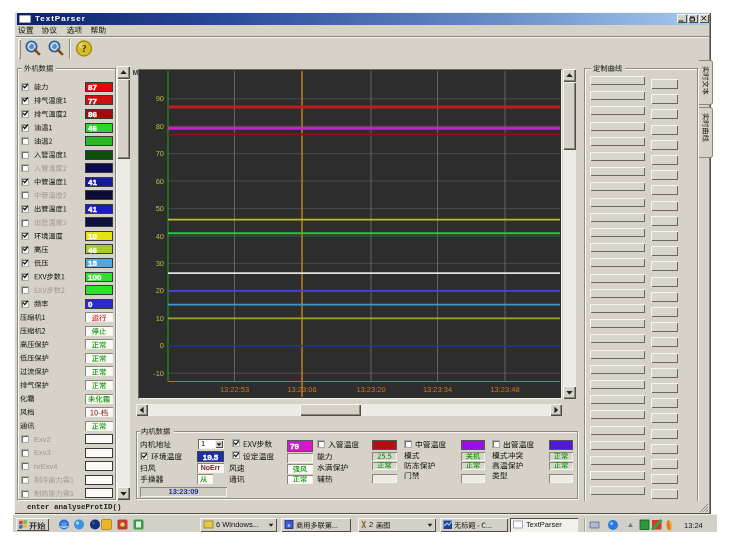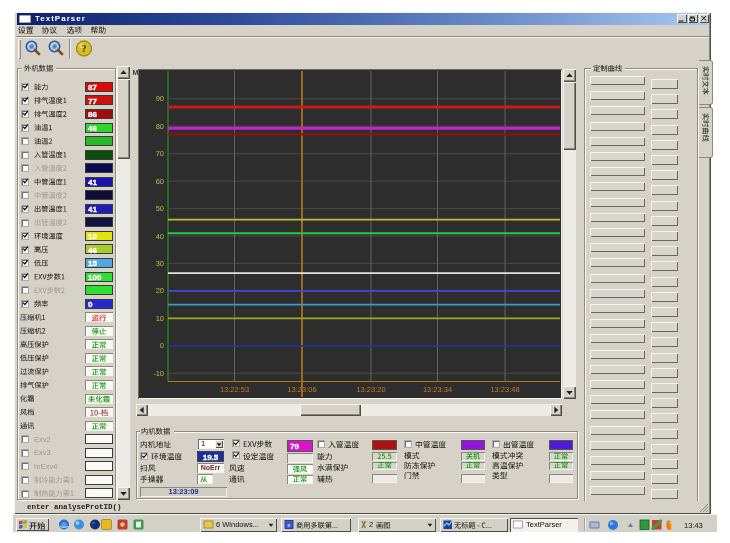--- a/index.html
+++ b/index.html
@@ -229,21 +229,21 @@
 <div style="position:absolute;left:16px;top:518px;width:33px;height:13px;background:#d3d0c7;box-shadow:inset 1px 1px 0 #f5f4ef,inset -1px -1px 0 #504d45;"></div>
 <div style="position:absolute;left:200px;top:518px;width:77px;height:14px;background:#d3d0c7;box-shadow:inset 1px 1px 0 #f5f4ef,inset -1px -1px 0 #504d45;"></div>
 <div style="position:absolute;left:216px;top:520px;width:52px;height:10px;font:7.5px 'Liberation Sans',sans-serif;color:#111;line-height:10px;">6 Windows...</div>
 <div style="position:absolute;left:281px;top:518px;width:70px;height:14px;background:#d3d0c7;box-shadow:inset 1px 1px 0 #f5f4ef,inset -1px -1px 0 #504d45;"></div>
 <div style="position:absolute;left:358px;top:518px;width:78px;height:14px;background:#d3d0c7;box-shadow:inset 1px 1px 0 #f5f4ef,inset -1px -1px 0 #504d45;"></div>
 <div style="position:absolute;left:369px;top:520px;width:20px;height:10px;font:7.5px 'Liberation Sans',sans-serif;color:#111;line-height:10px;">2</div>
 <div style="position:absolute;left:440px;top:518px;width:68px;height:14px;background:#d3d0c7;box-shadow:inset 1px 1px 0 #f5f4ef,inset -1px -1px 0 #504d45;"></div>
 <div style="position:absolute;left:510px;top:518px;width:68px;height:14px;background:#f2f1ec;box-shadow:inset 1px 1px 0 #504d45,inset -1px -1px 0 #f5f4ef;"></div>
 <div style="position:absolute;left:526px;top:520px;width:48px;height:10px;font:7.5px 'Liberation Sans',sans-serif;color:#111;line-height:10px;">TextParser</div>
 <div style="position:absolute;left:584px;top:518px;width:2px;height:13px;box-shadow:inset 1px 0 0 #9aa0ae,inset -1px 0 0 #f5f4ef;"></div>
-<div style="position:absolute;left:684px;top:521px;width:30px;height:10px;font:7.5px 'Liberation Sans',sans-serif;color:#111;line-height:10px;">13:43</div>
+<div style="position:absolute;left:684px;top:521px;width:30px;height:10px;font:7.5px 'Liberation Sans',sans-serif;color:#111;line-height:10px;">13:24</div>
 <svg style="position:absolute;left:0;top:0;z-index:50" width="730" height="543" viewBox="0 0 730 543">
     <defs>
       <path id="g0" d="M12 -78C18 -73 24 -66 27 -62L32 -67C29 -71 22 -78 17 -82ZM4 -53V-45H18V-10C18 -5 15 -2 13 -0C15 1 17 4 18 6C19 4 22 2 40 -11C39 -13 37 -16 37 -18L26 -9V-53ZM49 -80V-69C49 -62 47 -54 34 -48C35 -46 38 -44 39 -42C53 -49 56 -60 56 -69V-73H74V-57C74 -50 75 -47 82 -47C83 -47 88 -47 90 -47C92 -47 94 -47 95 -47C95 -49 95 -52 94 -54C93 -54 91 -53 90 -53C88 -53 84 -53 83 -53C81 -53 81 -54 81 -57V-80ZM80 -33C77 -25 72 -18 65 -13C58 -18 53 -25 49 -33ZM38 -40V-33H44L42 -32C46 -23 52 -15 59 -9C52 -4 43 -0 34 2C36 3 37 6 38 8C47 5 57 2 65 -4C72 2 81 6 92 8C93 6 95 3 96 2C87 -0 78 -4 71 -9C79 -16 86 -26 90 -38L86 -40L84 -40Z"></path>
       <path id="g1" d="M65 -75H82V-66H65ZM42 -75H58V-66H42ZM19 -75H35V-66H19ZM19 -43V-1H6V5H94V-1H81V-43H50L51 -49H92V-54H52L53 -60H90V-80H12V-60H45L45 -54H7V-49H44L42 -43ZM26 -1V-7H73V-1ZM26 -28H73V-22H26ZM26 -32V-38H73V-32ZM26 -17H73V-11H26Z"></path>
       <path id="g2" d="M39 -47C37 -38 34 -28 29 -22C31 -21 34 -19 35 -18C39 -25 43 -36 45 -46ZM84 -46C87 -37 89 -24 90 -17L97 -19C96 -26 93 -38 90 -47ZM16 -84V-61H5V-54H16V8H23V-54H34V-61H23V-84ZM55 -83V-65V-65H37V-58H55C54 -38 50 -15 28 3C30 4 32 6 34 8C57 -11 61 -37 62 -58H76C75 -19 74 -5 71 -2C70 -0 69 0 67 0C65 0 60 0 54 -0C56 2 56 5 56 7C62 7 67 7 70 7C74 6 76 6 78 3C81 -2 82 -16 83 -61C83 -62 83 -65 83 -65H62V-65V-83Z"></path>
       <path id="g3" d="M54 -79C58 -73 62 -64 64 -58L71 -61C69 -67 65 -75 60 -82ZM11 -77C16 -72 21 -66 24 -62L30 -66C27 -70 21 -77 17 -81ZM83 -78C80 -57 75 -38 64 -23C54 -37 48 -55 44 -77L37 -75C41 -52 48 -32 59 -17C52 -9 43 -2 31 2C32 4 35 7 36 9C47 4 56 -3 64 -11C71 -3 81 4 92 8C93 6 96 3 98 2C86 -2 76 -9 69 -17C81 -34 87 -54 91 -77ZM5 -53V-45H19V-10C19 -5 16 -2 14 0C16 1 18 4 19 5C20 3 23 1 40 -11C40 -13 39 -16 38 -18L26 -9V-53Z"></path>
       <path id="g4" d="M6 -76C12 -72 19 -65 22 -60L28 -64C25 -69 18 -76 12 -81ZM45 -81C42 -72 38 -63 33 -57C34 -56 38 -54 39 -53C41 -56 44 -60 46 -64H60V-49H32V-42H50C48 -29 44 -20 29 -14C31 -13 33 -10 34 -8C51 -15 56 -26 58 -42H68V-19C68 -12 70 -9 77 -9C79 -9 85 -9 87 -9C93 -9 95 -12 96 -25C94 -26 91 -27 89 -28C89 -18 89 -16 86 -16C85 -16 79 -16 78 -16C76 -16 75 -17 75 -19V-42H95V-49H68V-64H91V-70H68V-84H60V-70H48C50 -73 51 -76 52 -80ZM25 -46H6V-39H18V-8C14 -6 9 -3 4 2L10 8C15 2 21 -3 24 -3C26 -3 30 -0 34 2C40 6 48 7 60 7C70 7 87 6 94 6C95 4 96 -0 97 -2C87 -1 72 -0 60 -0C50 -0 41 -1 35 -5C30 -7 28 -10 25 -10Z"></path>
       <path id="g5" d="M62 -50V-29C62 -18 59 -6 32 2C34 3 36 6 37 8C65 -1 69 -16 69 -29V-50ZM69 -9C77 -4 86 3 91 8L96 3C91 -2 81 -9 74 -14ZM3 -18 5 -11C14 -14 26 -18 38 -22L37 -28L25 -25V-65H36V-72H5V-65H17V-22ZM42 -62V-15H49V-56H82V-16H89V-62H66C67 -66 69 -69 70 -73H96V-80H38V-73H61C60 -69 59 -66 58 -62Z"></path>
       <path id="g6" d="M27 -84V-76H7V-70H27V-63H9V-57H27V-54C27 -53 27 -51 27 -49H5V-43H24C21 -38 15 -34 7 -31C9 -30 11 -27 12 -26C23 -30 29 -37 32 -43H54V-49H34C35 -51 35 -53 35 -54V-57H51V-63H35V-70H53V-76H35V-84ZM58 -80V-30H66V-73H83C80 -69 77 -64 73 -60C82 -55 86 -50 86 -47C86 -44 85 -43 83 -42C82 -42 80 -42 79 -42C76 -41 72 -41 68 -42C69 -40 70 -37 70 -36C74 -35 79 -35 82 -36C84 -36 86 -36 88 -37C91 -39 93 -42 93 -46C93 -51 90 -55 81 -61C86 -66 90 -72 94 -77L89 -80L87 -80ZM15 -26V3H23V-19H46V8H54V-19H79V-6C79 -4 78 -4 77 -4C75 -4 69 -4 63 -4C64 -2 65 0 66 2C74 2 79 2 82 1C86 0 87 -2 87 -6V-26H54V-34H46V-26Z"></path>
       <path id="g7" d="M63 -84C63 -76 63 -69 63 -61H47V-54H63C61 -30 56 -9 37 3C39 4 41 6 43 8C63 -5 68 -28 70 -54H86C85 -18 84 -4 81 -1C80 0 79 0 77 0C75 0 70 0 64 -0C66 2 66 5 67 7C72 7 77 8 80 7C84 7 86 6 88 3C91 -1 92 -15 93 -58C93 -58 93 -61 93 -61H70C71 -69 71 -76 71 -84ZM3 -10 5 -2C17 -5 34 -8 49 -12L49 -19L43 -18V-79H11V-11ZM17 -12V-30H36V-16ZM17 -51H36V-36H17ZM17 -58V-72H36V-58Z"></path>

